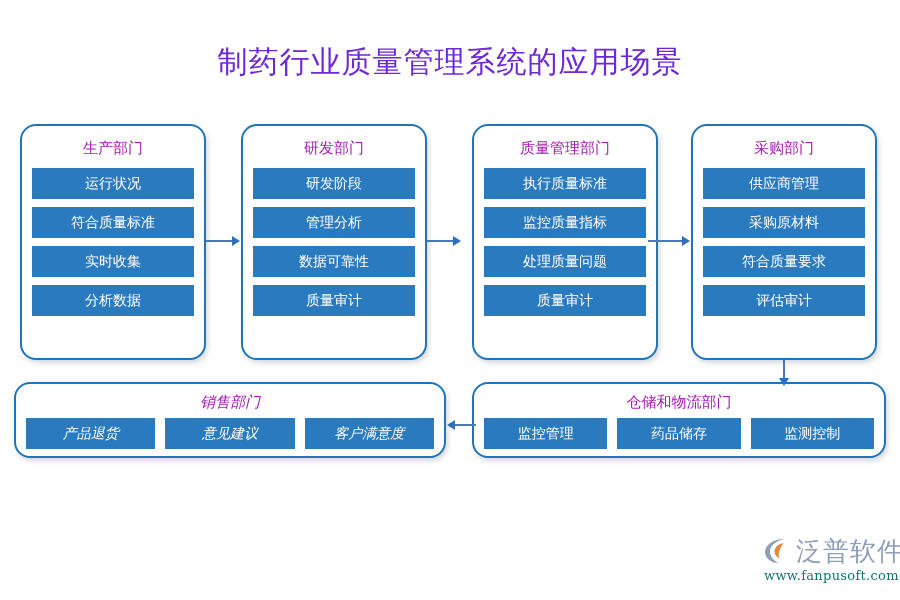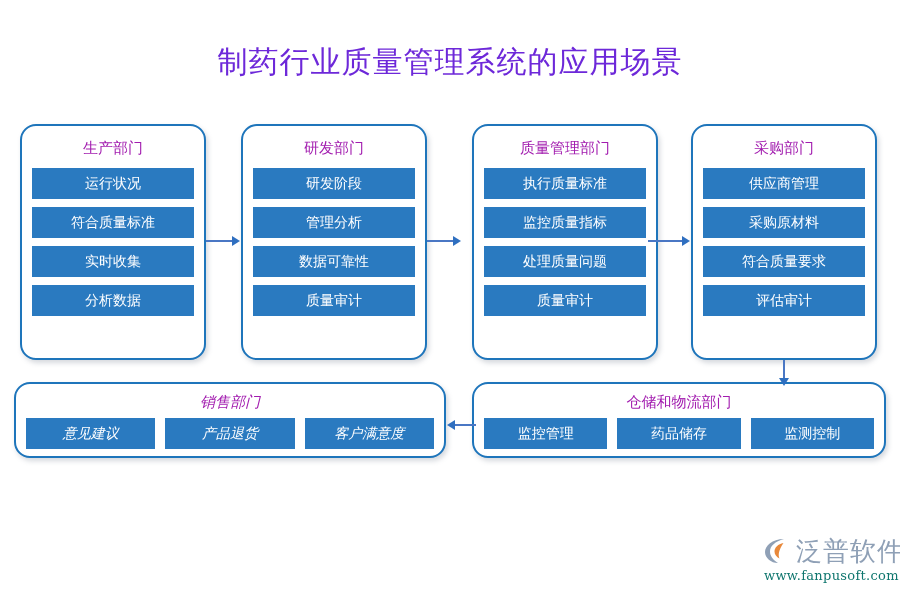--- a/index.html
+++ b/index.html
@@ -208,22 +208,22 @@
       <div class="chip">供应商管理</div>
       <div class="chip">采购原材料</div>
       <div class="chip">符合质量要求</div>
       <div class="chip">评估审计</div>
     </div>
   </div>
 
   <div class="card card-bottom" id="card-sales">
     <div class="card-title">销售部门</div>
     <div class="chip-row">
+      <div class="chip">产品退货</div>
       <div class="chip">意见建议</div>
-      <div class="chip">产品退货</div>
       <div class="chip">客户满意度</div>
     </div>
   </div>
 
   <div class="card card-bottom" id="card-warehouse">
     <div class="card-title">仓储和物流部门</div>
     <div class="chip-row">
       <div class="chip">监控管理</div>
       <div class="chip">药品储存</div>
       <div class="chip">监测控制</div>

